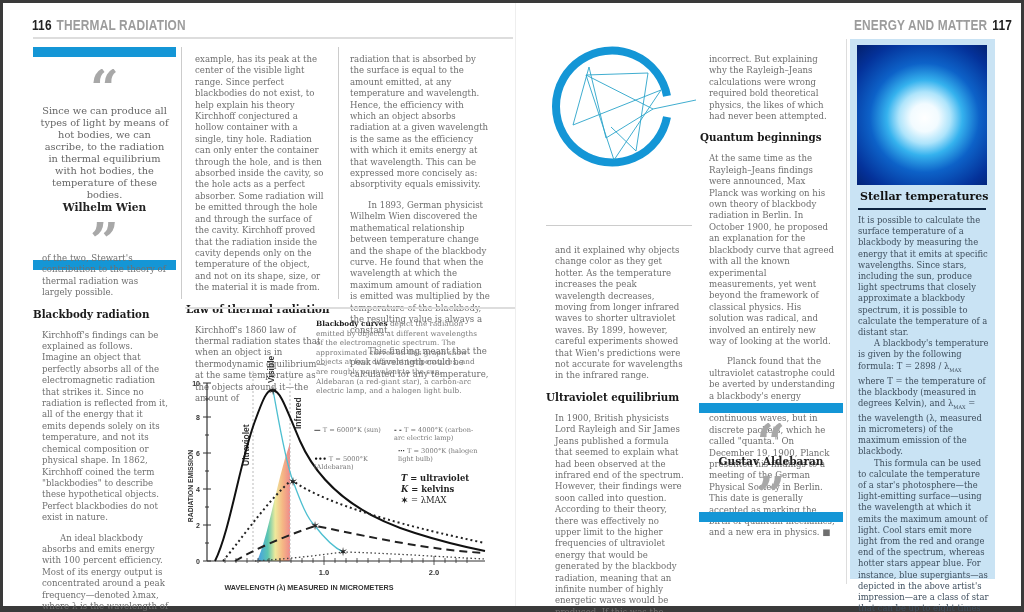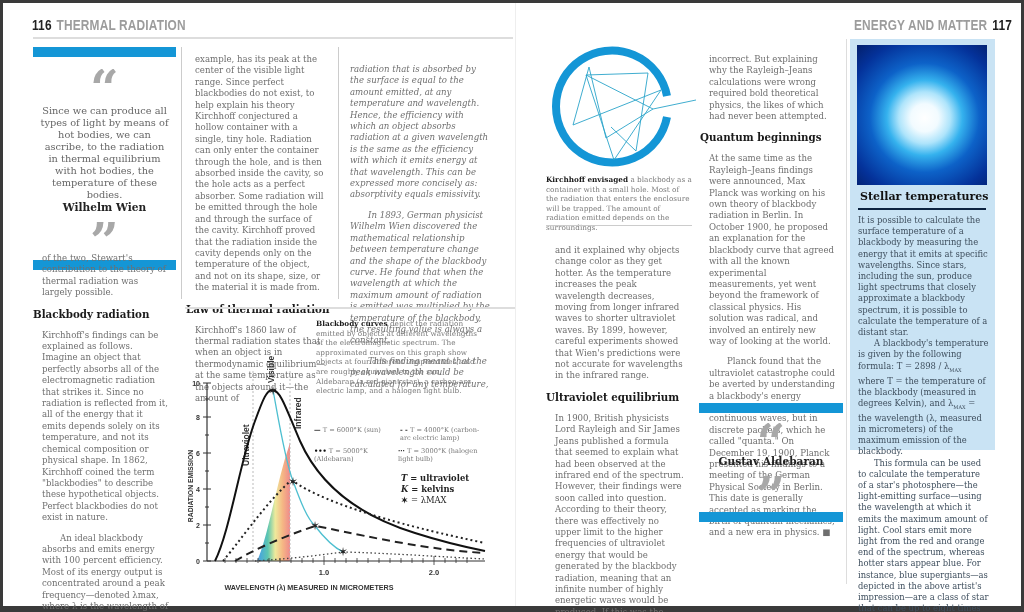--- a/index.html
+++ b/index.html
@@ -21,21 +21,21 @@
 
   .quote-box { position: absolute; text-align: center; }
   .quote-bar { height: 10px; background: #1496d6; }
   .quote-mark { font-family: "DejaVu Serif", serif; font-weight: bold; color: #a8a8a8; font-size: 50px; line-height: 40px; height: 32px; overflow: hidden; }
   .quote-text { font-size: 9.8px; line-height: 12px; color: #666; padding: 0 6px; }
   .quote-author { font-weight: bold; color: #222; font-size: 10.6px; line-height: 13px; }
 
   .caption { font-size: 7.3px; line-height: 9.6px; color: #7a7a7a; }
   .caption b { color: #1a1a1a; }
 
-  .sidebar { position: absolute; left: 847px; top: 36px; width: 145px; height: 411px; background: #c9e3f4; }
+  .sidebar { position: absolute; left: 847px; top: 36px; width: 145px; height: 540px; background: #c9e3f4; }
   .star-img { position: absolute; left: 7px; top: 6px; width: 130px; height: 140px; background: radial-gradient(circle at 52% 52%, #ffffff 0%, #f2fbff 14%, #aee4fb 26%, #35b2ee 38%, #0d62c8 55%, #04329a 80%, #031f6b 100%); }
   .sidebar h2 { position: absolute; left: 10px; top: 151px; font-family: "DejaVu Serif", serif; font-weight: bold; font-size: 11px; color: #111; }
   .sidebar .hrule { position: absolute; left: 8px; top: 169px; width: 128px; height: 2px; background: #0c2340; }
   .sidebar .body { position: absolute; left: 8px; top: 176px; width: 132px; font-size: 8.4px; line-height: 11.2px; color: #3f4f5e; }
   .sidebar .body p.indent { text-indent: 16px; }
   .sub { font-size: 5px; vertical-align: sub; }
 
   .chart-area { position: absolute; left: 182px; top: 308px; width: 330px; height: 280px; }
   .chart-area svg text { font-family: "Liberation Sans", sans-serif; }
 </style>
@@ -68,21 +68,21 @@
   <div class="col-divider" style="left:178px; top:44px; height:252px;"></div>
 
   <div class="col" style="left:183px; top:42px; width:150px;">
     <p>example, has its peak at the center of the visible light range. Since perfect blackbodies do not exist, to help explain his theory Kirchhoff conjectured a hollow container with a single, tiny hole. Radiation can only enter the container through the hole, and is then absorbed inside the cavity, so the hole acts as a perfect absorber. Some radiation will be emitted through the hole and through the surface of the cavity. Kirchhoff proved that the radiation inside the cavity depends only on the temperature of the object, and not on its shape, size, or the material it is made from.</p>
     <h3>Law of thermal radiation</h3>
     <p>Kirchhoff's 1860 law of thermal radiation states that when an object is in thermodynamic equilibrium—at the same temperature as the objects around it—the amount of</p>
   </div>
 
   <div class="col-divider" style="left:335px; top:44px; height:252px;"></div>
 
-  <div class="col" style="left:338px; top:52px; width:158px;font-style:italic;">
+  <div class="col" style="left:338px; top:42px; width:158px;">
     <p>radiation that is absorbed by the surface is equal to the amount emitted, at any temperature and wavelength. Hence, the efficiency with which an object absorbs radiation at a given wavelength is the same as the efficiency with which it emits energy at that wavelength. This can be expressed more concisely as: absorptivity equals emissivity.</p>
     <p class="indent">In 1893, German physicist Wilhelm Wien discovered the mathematical relationship between temperature change and the shape of the blackbody curve. He found that when the wavelength at which the maximum amount of radiation is emitted was multiplied by the temperature of the blackbody, the resulting value is always a constant.</p>
     <p class="indent">This finding meant that the peak wavelength could be calculated for any temperature,</p>
   </div>
 
   <div style="position:absolute; left:182px; top:304px; width:330px; height:2px; background:#ddd;"></div>
 
   <div class="caption" style="position:absolute; left:313px; top:316px; width:162px;">
     <b>Blackbody curves</b><span> depict the radiation emitted by objects at different wavelengths of the electromagnetic spectrum. The approximated curves on this graph show objects at four different temperatures, and are roughly equivalent to the sun, Aldebaran (a red-giant star), a carbon-arc electric lamp, and a halogen light bulb.</span>
   </div>
@@ -179,26 +179,26 @@
       <g fill="#222" font-size="12" text-anchor="middle" font-family="DejaVu Sans, sans-serif">
         <text x="88" y="84">✶</text>
         <text x="108" y="175">✶</text>
         <text x="130" y="219">✶</text>
         <text x="158" y="245">✶</text>
       </g>
     </svg>
   </div>
 
   <div style="position:absolute; left:311px; top:423px; width:170px; font-size:6.6px; line-height:8px; color:#777;">
-    <div style="display:flex; gap:8px;">
+    <div style="display:flex; gap:2px;">
       <div style="width:78px;"><span style="color:#111;font-weight:bold;">—</span> <span>T = 6000°K (sun)</span></div>
       <div style="width:84px;"><span style="color:#111;font-weight:bold;">- -</span> <span>T = 4000°K (carbon-arc electric lamp)</span></div>
     </div>
     <div style="display:flex; gap:6px; margin-top:5px;">
-      <div style="width:78px;"><span style="color:#111;font-weight:bold;">•••</span> <span>T = 5000°K (Aldebaran)</span></div>
+      <div style="width:78px;margin-top:8px;"><span style="color:#111;font-weight:bold;">•••</span> <span>T = 5000°K (Aldebaran)</span></div>
       <div style="width:84px;"><span style="color:#111;font-weight:bold;">···</span> <span>T = 3000°K (halogen light bulb)</span></div>
     </div>
   </div>
   <div style="position:absolute; left:398px; top:470px; font-size:8.4px; line-height:11px; color:#222; font-weight:bold;">
     <div><i>T</i> <span>= ultraviolet</span></div>
     <div><i>K</i> <span>= kelvins</span></div>
     <div><span>✶</span> <span style="font-weight:normal;">= λMAX</span></div>
   </div>
 
   <div style="position:absolute; left:512px; top:0; width:1px; height:603px; background:#eee;"></div>
@@ -208,23 +208,20 @@
   </div>
 
   <div style="position:absolute; left:543px; top:40px; width:150px; height:128px;">
     <svg width="150" height="128" viewBox="0 0 150 128">
       <path d="M 121 53 A 56 56 0 1 0 121 74" fill="none" stroke="#1496d6" stroke-width="8"></path>
       <g fill="none" stroke="#2aa4c9" stroke-width="0.9">
         <polyline points="150,57 107,66 60,95 43,24 27,82 115,47 68,117 40,32 102,30 90,108 65,84"></polyline>
         <polyline points="107,66 40,32"></polyline>
       </g>
     </svg>
-  </div>
-  <div class="caption" style="position:absolute; left:543px; top:172px; width:146px;">
-    <b>Kirchhoff envisaged</b><span> a blackbody as a container with a small hole. Most of the radiation that enters the enclosure will be trapped. The amount of radiation emitted depends on the surroundings.</span>
   </div>
   <div style="position:absolute; left:543px; top:222px; width:146px; height:1px; background:#ccc;"></div>
 
   <div class="col" style="left:543px; top:233px; width:148px;">
     <p>and it explained why objects change color as they get hotter. As the temperature increases the peak wavelength decreases, moving from longer infrared waves to shorter ultraviolet waves. By 1899, however, careful experiments showed that Wien's predictions were not accurate for wavelengths in the infrared range.</p>
     <h3>Ultraviolet equilibrium</h3>
     <p>In 1900, British physicists Lord Rayleigh and Sir James Jeans published a formula that seemed to explain what had been observed at the infrared end of the spectrum. However, their findings were soon called into question. According to their theory, there was effectively no upper limit to the higher frequencies of ultraviolet energy that would be generated by the blackbody radiation, meaning that an infinite number of highly energetic waves would be produced. If this was the case, opening the oven door to check on a cake as it bakes would result in instant annihilation in a burst of intense radiation. This came to be known as the "ultraviolet catastrophe," and was obviously</p>
   </div>
 
   <div class="col" style="left:697px; top:42px; width:145px;">

